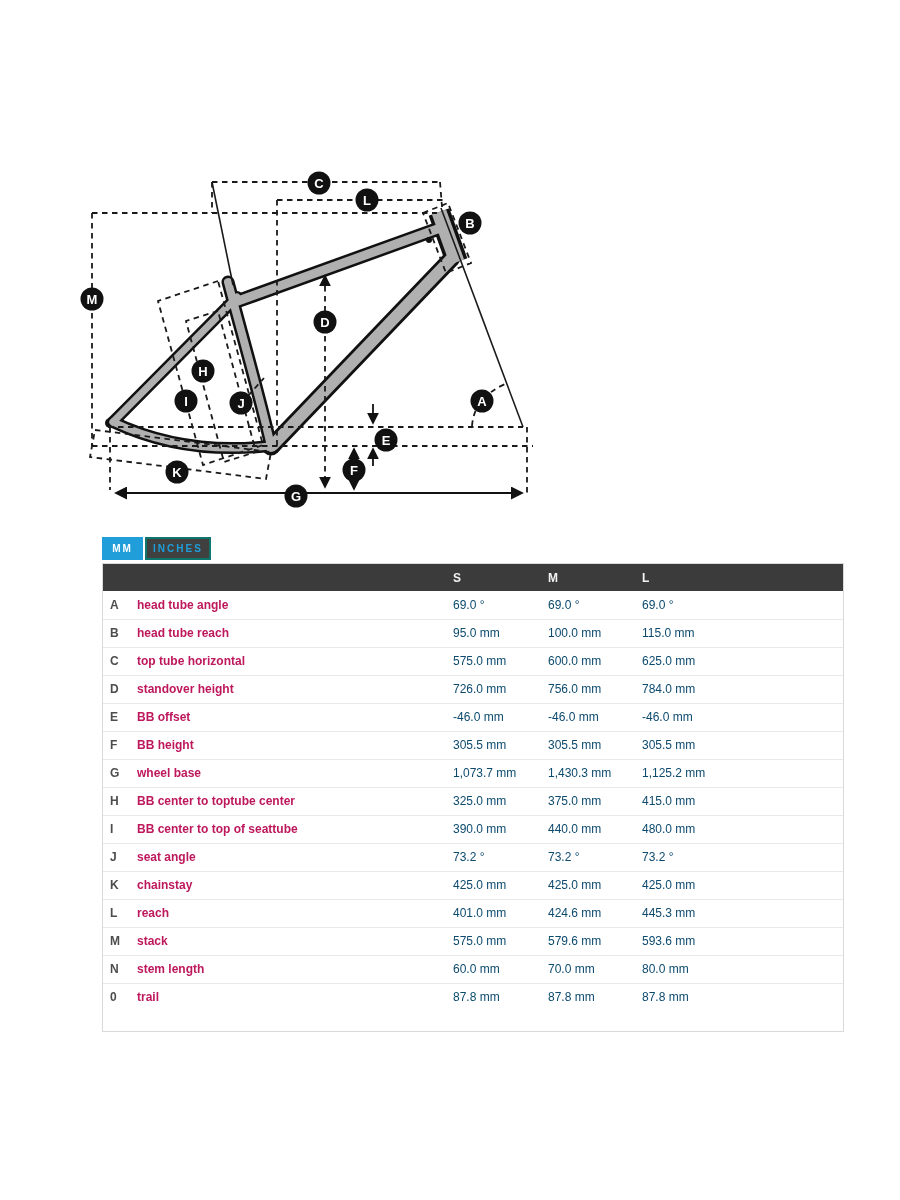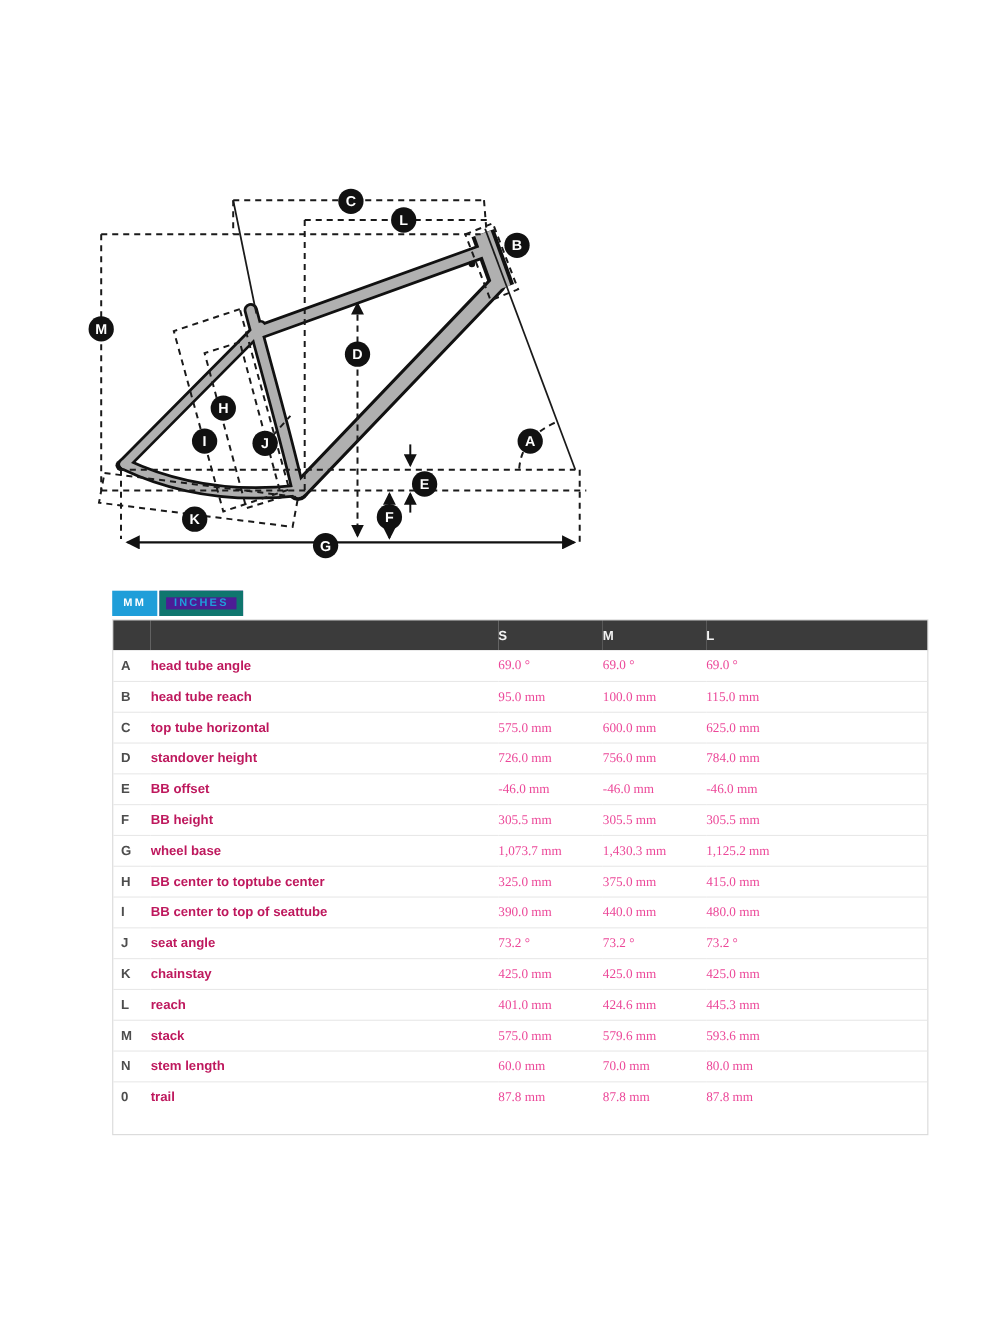--- a/index.html
+++ b/index.html
@@ -11,39 +11,39 @@
   #diagram{position:absolute;left:0;top:0;}
   
   .table-wrap{position:absolute;left:78px;top:537px;width:742px;padding-left:24px;}
   .tabs{display:flex;gap:2px;height:23px;}
   .tab{
     display:flex;align-items:center;justify-content:center;
     font-size:10px;font-weight:bold;letter-spacing:2px;cursor:pointer;
     box-sizing:border-box;
   }
   .tab-mm{background:#1f9ed9;color:#ffffff;width:41px;}
-  .tab-inches{background:#4c1d95;color:#1f9ed9;border:6px solid #0f766e;width:76px;}
+  .tab-inches{background:#404040;color:#1f9ed9;border:2px solid #0f766e;width:66px;}
   .geo-table{
     border:1px solid #d9d9d9;margin-top:3px;padding-bottom:20px;background:#fff;
   }
   table{border-collapse:collapse;width:100%;table-layout:fixed;}
   col.c-letter{width:34px;}
   col.c-label{width:316px;}
   col.c-s{width:95px;}
   col.c-m{width:94px;}
   thead tr{background:#3b3b3b;height:27px;}
   th{
     color:#f2f2f2;font-size:12px;font-weight:bold;text-align:left;padding:0;
   }
   tbody tr{height:28px;border-top:1px solid #e8e8e8;}
   tbody tr:first-child{border-top:none;}
   td{font-size:12px;padding:0;overflow:hidden;white-space:nowrap;}
   td.letter{padding-left:7px;font-weight:bold;color:#4d4d4d;}
   td.label{font-weight:bold;color:#be185d;}
-  td.val{color:#ec4899;font-family:Liberation Serif, serif;}
+  td.val{color:#0c4a6e;}
 </style>
 </head>
 <body>
 
 <svg id="diagram" width="900" height="530" viewBox="0 0 900 530">
   <defs>
     <marker id="arr" viewBox="0 0 10 10" refX="8.5" refY="5" markerWidth="6.5" markerHeight="6.5" orient="auto-start-reverse">
       <path d="M0,0 L10,5 L0,10 Z" fill="#111"></path>
     </marker>
   </defs>

